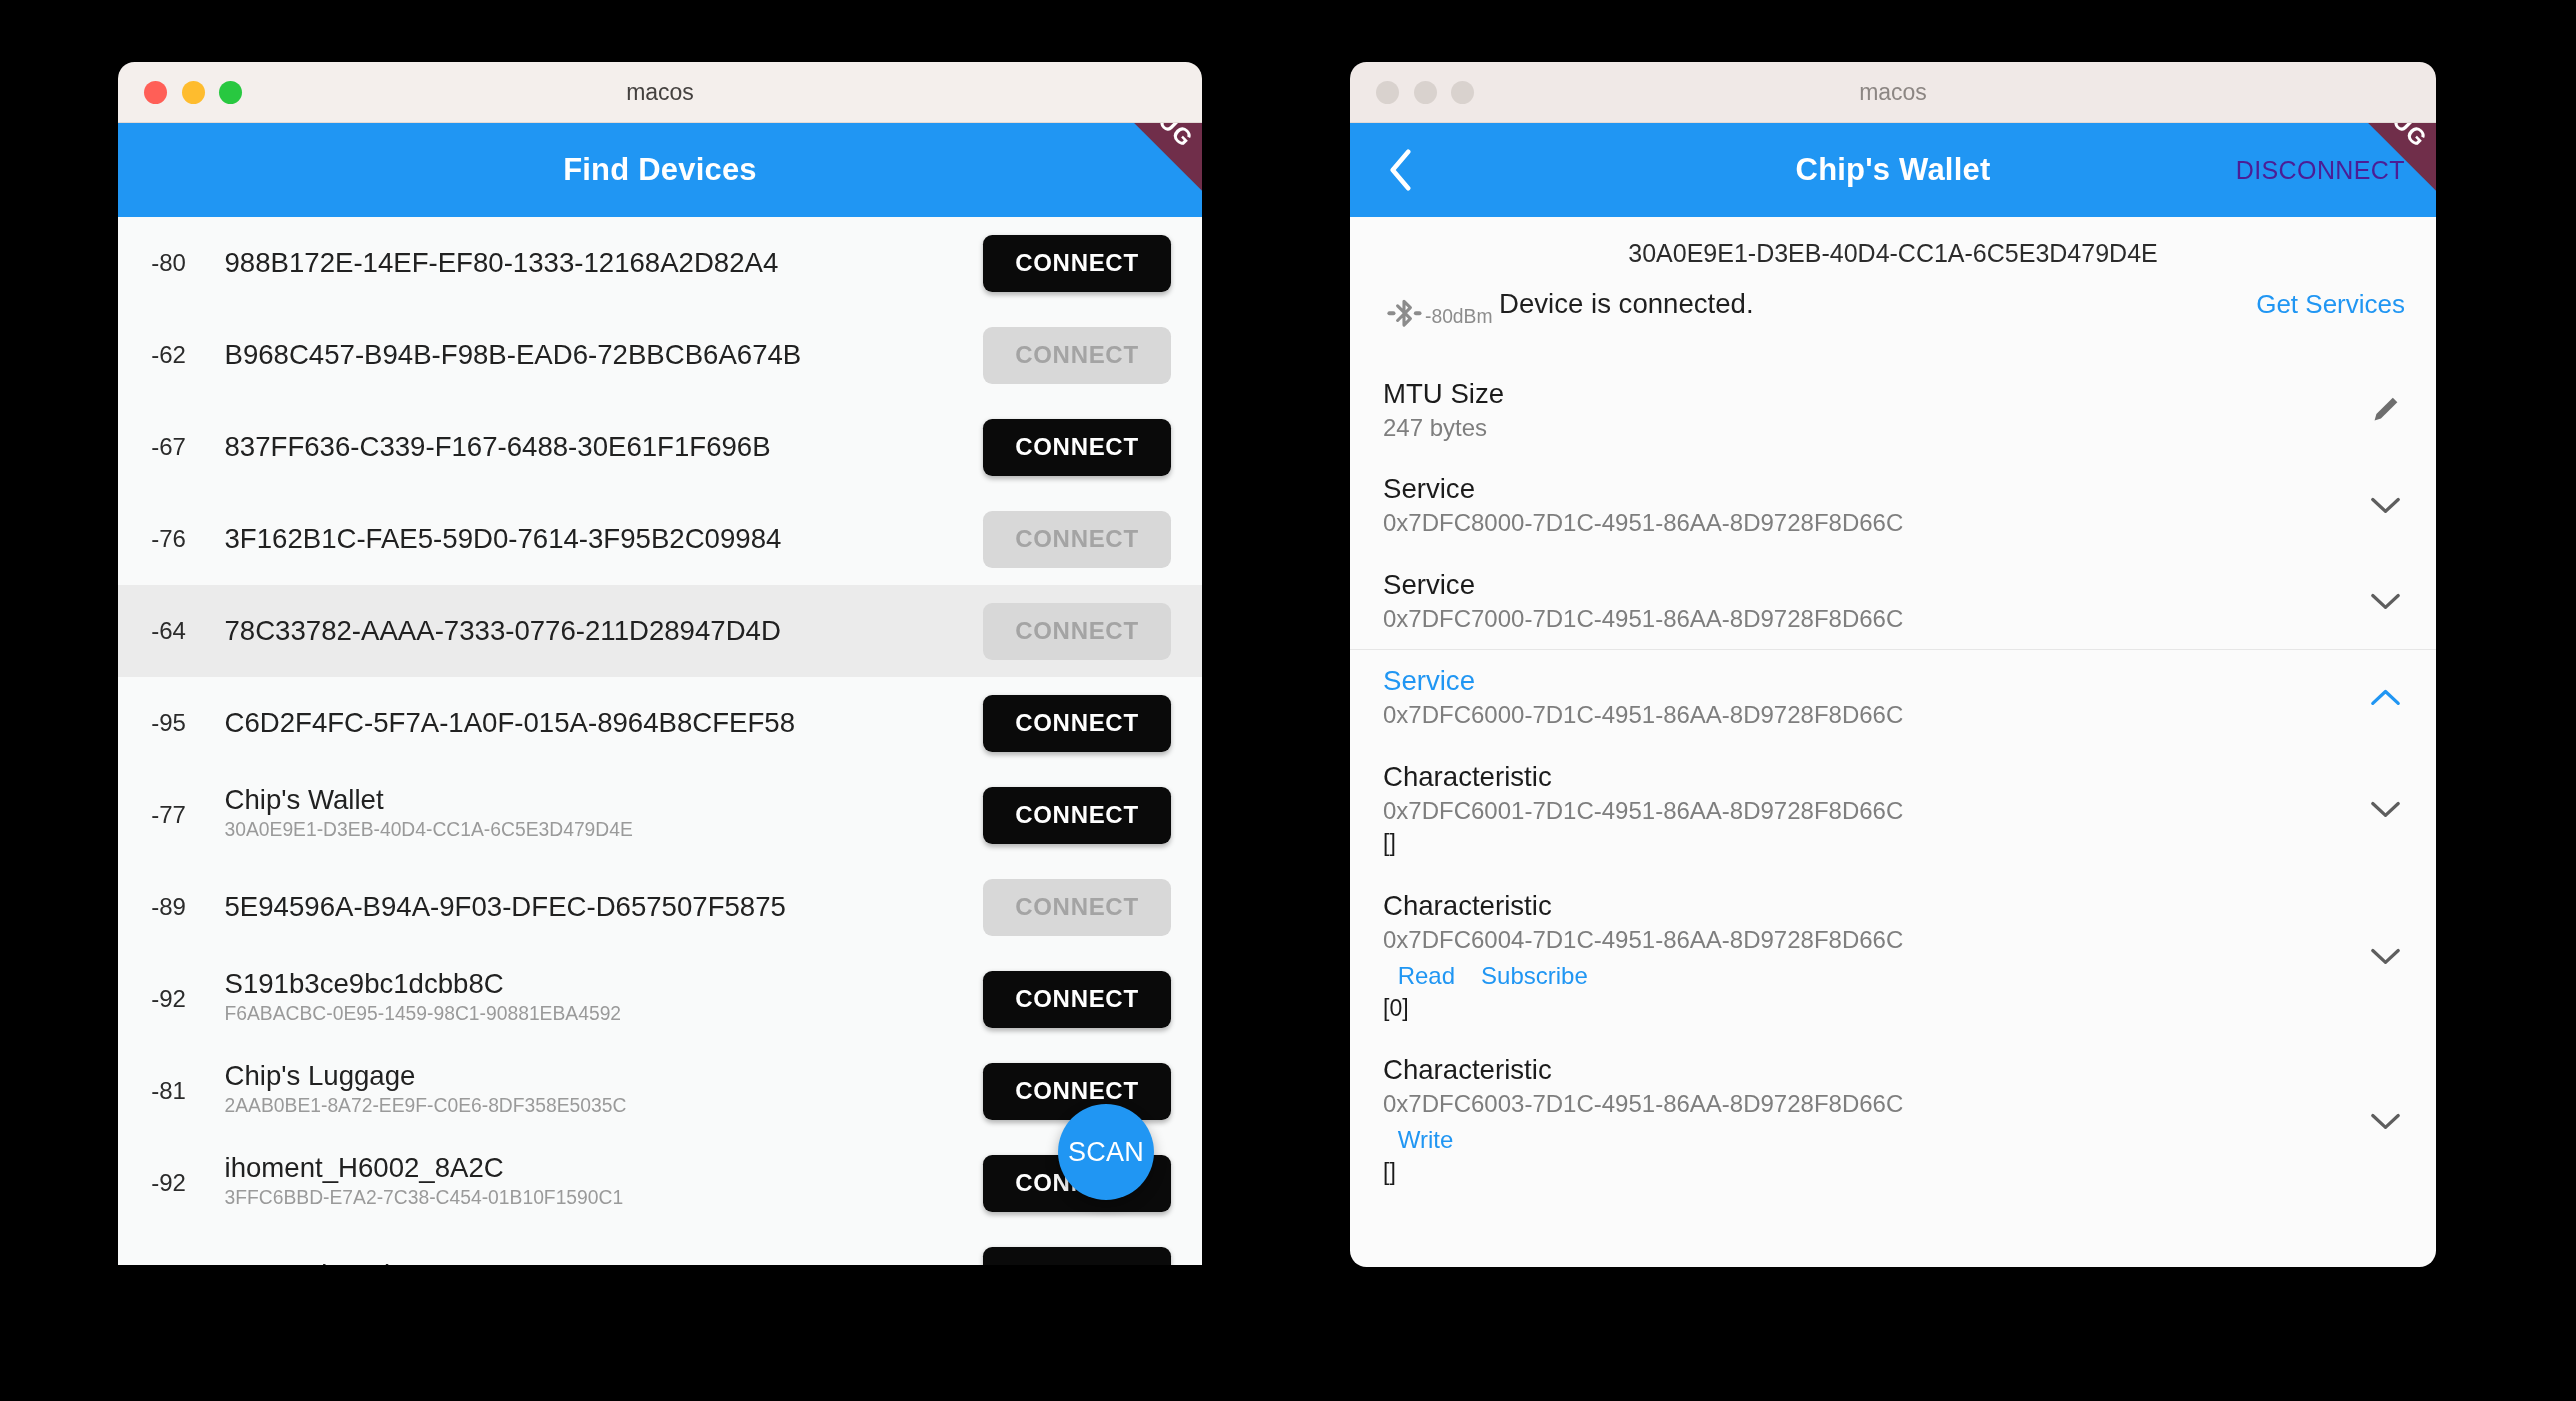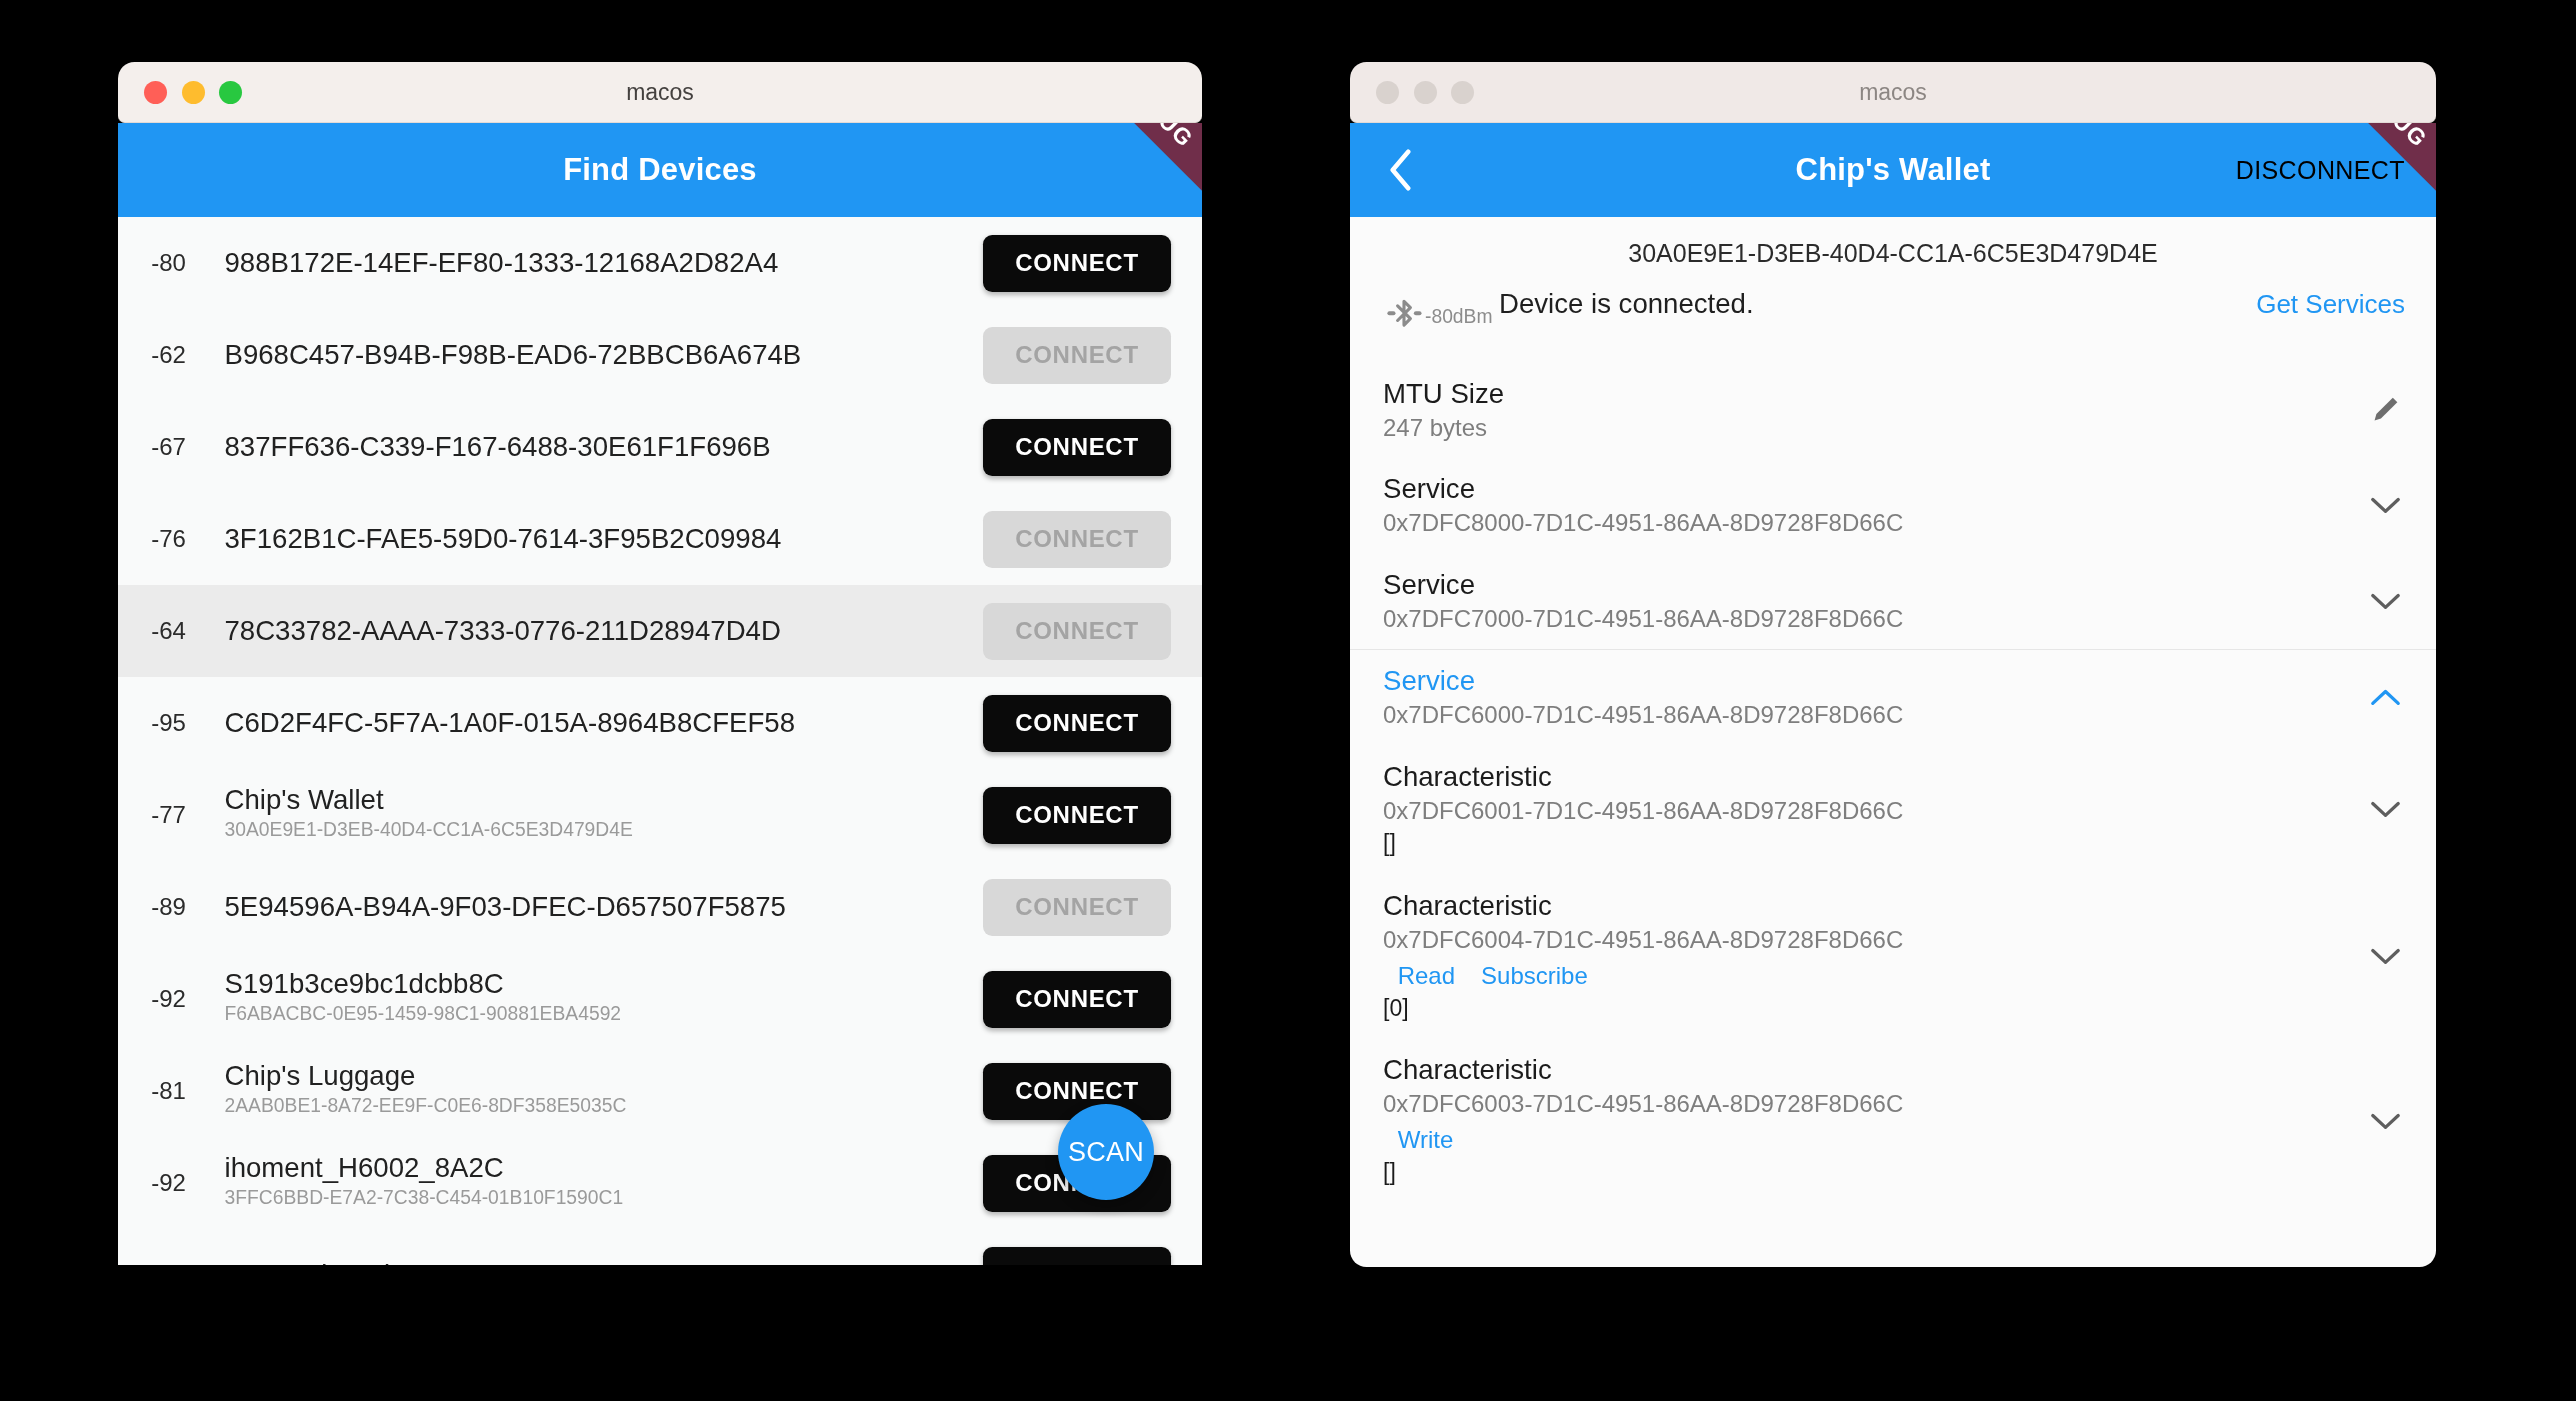--- a/index.html
+++ b/index.html
@@ -43,21 +43,20 @@
   }
 
   .titlebar {
     position: relative;
     height: 61px;
     background: #F4EFEC;
     display: flex;
     align-items: center;
     padding-left: 26px;
     border-bottom: 0.9px solid #E2DAD6;
-    border-radius: 7px;
   }
   .window.right .titlebar { background: #F0E9E7; }
 
   .lights { display: flex; gap: 14.7px; align-items: center; }
   .light { width: 23px; height: 23px; border-radius: 50%; }
   .light.red    { background: #FF5F57; }
   .light.yellow { background: #FEBC2E; }
   .light.green  { background: #28C840; }
   .window.right .light.red,
   .window.right .light.yellow,
@@ -102,21 +101,21 @@
     justify-content: center;
   }
   .back-chevron svg { display: block; }
 
   .disconnect-btn {
     position: absolute;
     right: 31px;
     top: 50%;
     transform: translateY(-50%);
     font-size: 25px;
-    color: #000000;
+    color: #4c1d95;
     letter-spacing: 0.4px;
     white-space: nowrap;
   }
 
   
   .debug-ribbon {
     position: absolute;
     top: -37px;
     right: -121px;
     width: 331px;

